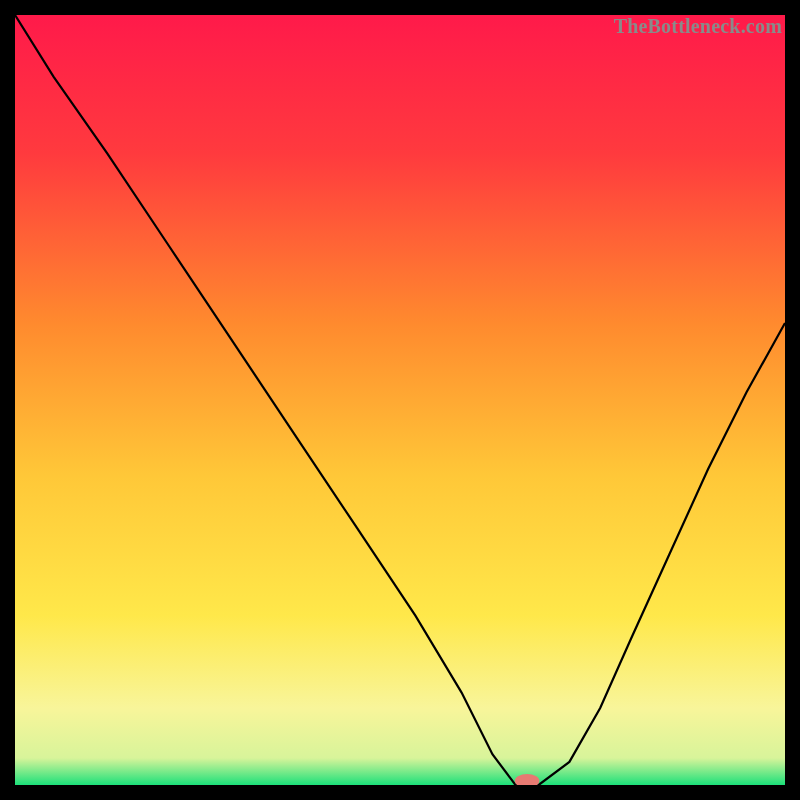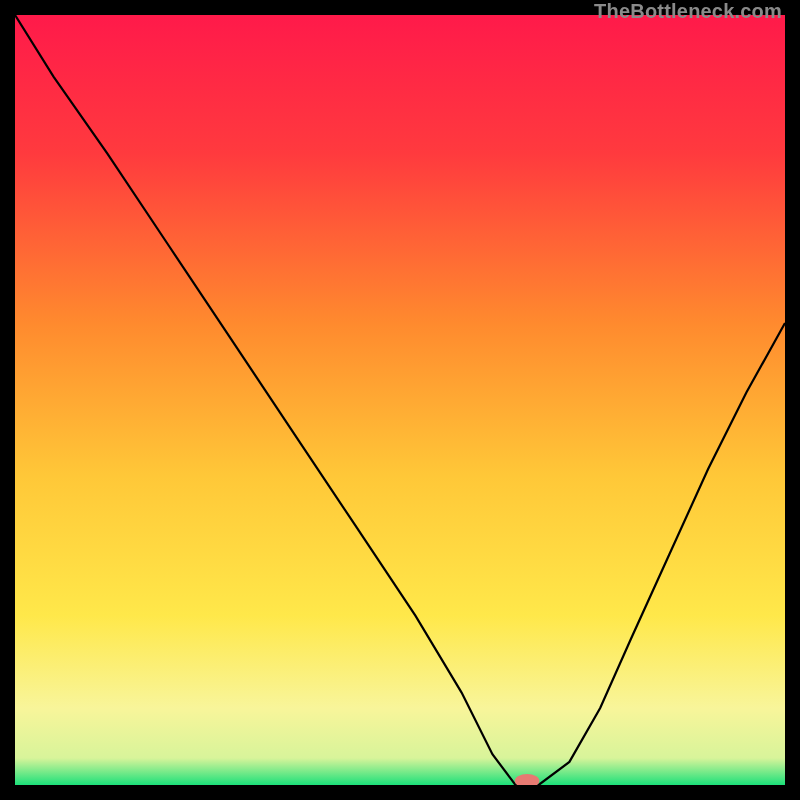--- a/index.html
+++ b/index.html
@@ -20,23 +20,23 @@
   }
   .plot {
     position: absolute;
     left: 0;
     top: 0;
     width: 770px;
     height: 770px;
   }
   .watermark {
     position: absolute;
-    top: 0;
+    top: 15px;
     right: 18px;
-    font-family: Liberation Sans, sans-serif;
+    font-family: Liberation Serif, serif;
     font-size: 20px;
     font-weight: 600;
     color: #8a8a8a;
     letter-spacing: 0.2px;
   }
   .curve {
     fill: none;
     stroke: #000;
     stroke-width: 2.2;
   }

